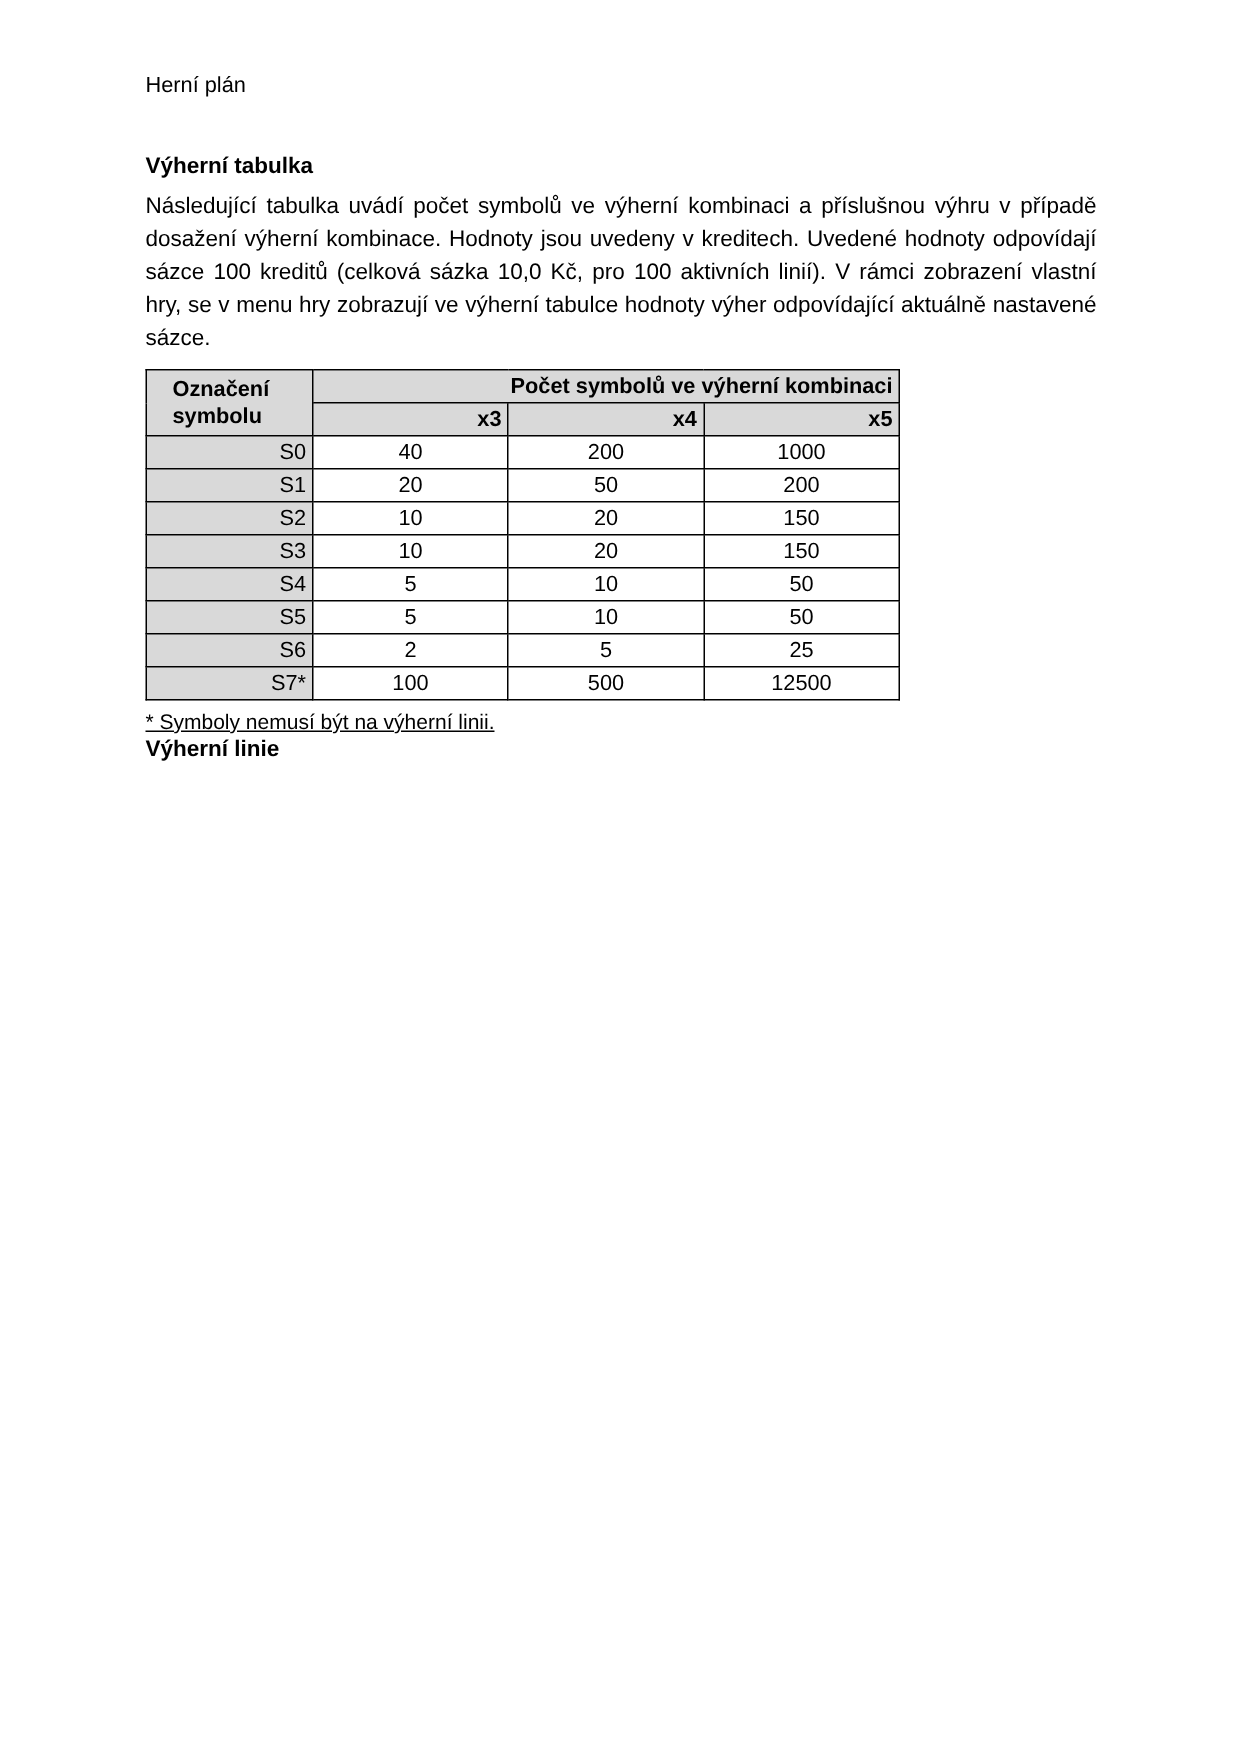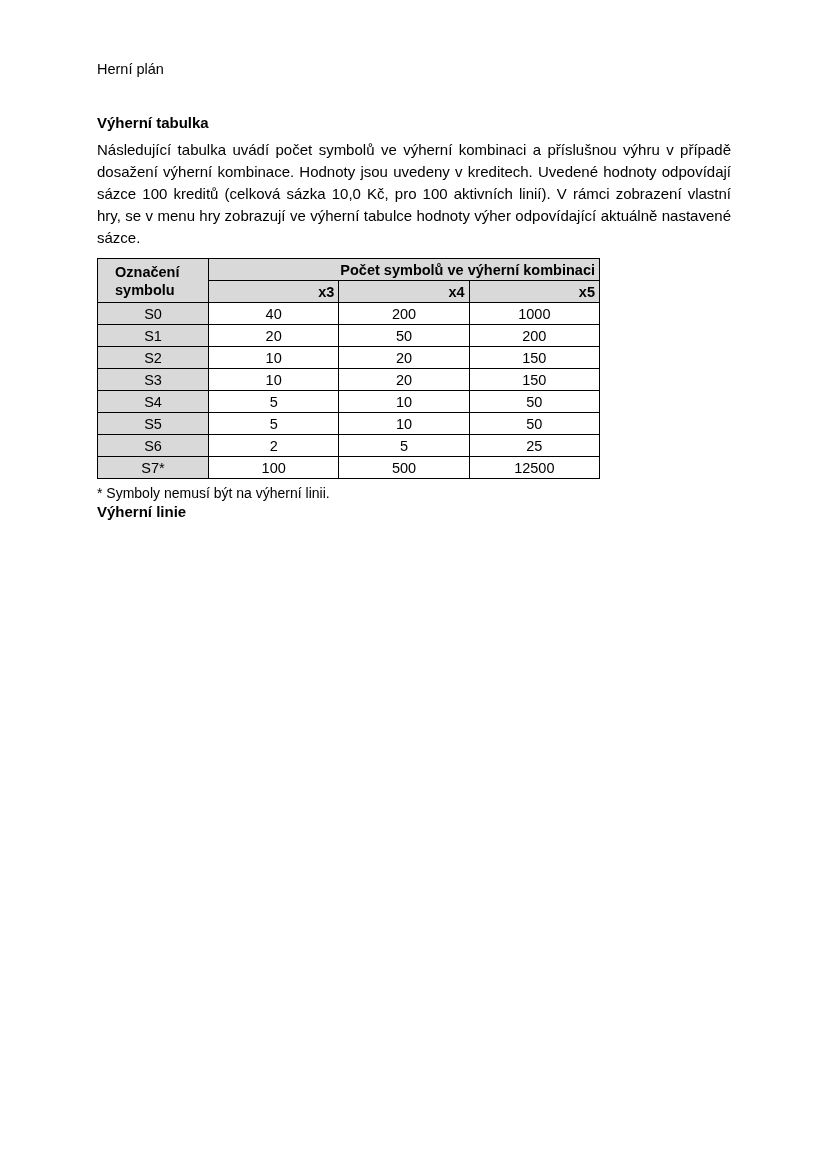--- a/index.html
+++ b/index.html
@@ -9,21 +9,21 @@
     width: 827px;
     height: 1169px;
     background: #ffffff;
     font-family: "Liberation Sans", sans-serif;
     color: #000000;
     overflow: hidden;
   }
   .content {
     position: absolute;
     left: 97px;
-    top: 12px;
+    top: 0;
     width: 634px;
   }
   .doc-header {
     margin-top: 48px;
     font-size: 14.5px;
     line-height: 18px;
   }
   .section-heading {
     font-weight: bold;
     font-size: 15px;
@@ -52,30 +52,31 @@
   table.payout .shaded { background: #d9d9d9; }
   table.payout th { font-weight: bold; padding-left: 17px; }
   th.col-symbol {
     width: 111px;
     text-align: left;
     padding-left: 8px;
     line-height: 18px;
   }
   th.group-head, th.sub-head { text-align: right; }
   td.sym {
-    text-align: center;
+    text-align: right;
     padding-left: 8px;
     background: #d9d9d9;
     font-weight: normal;
   }
   td.val { text-align: center; background: #ffffff; }
   .footnote {
     margin-top: 5px;
     font-size: 14px;
     line-height: 18px;
+    text-decoration: underline;
   }
   .heading-lines { }
   .para-lines { margin-top: 10px; }
 </style>
 </head>
 <body>
 
 <div class="page">
   <div class="content">
 

